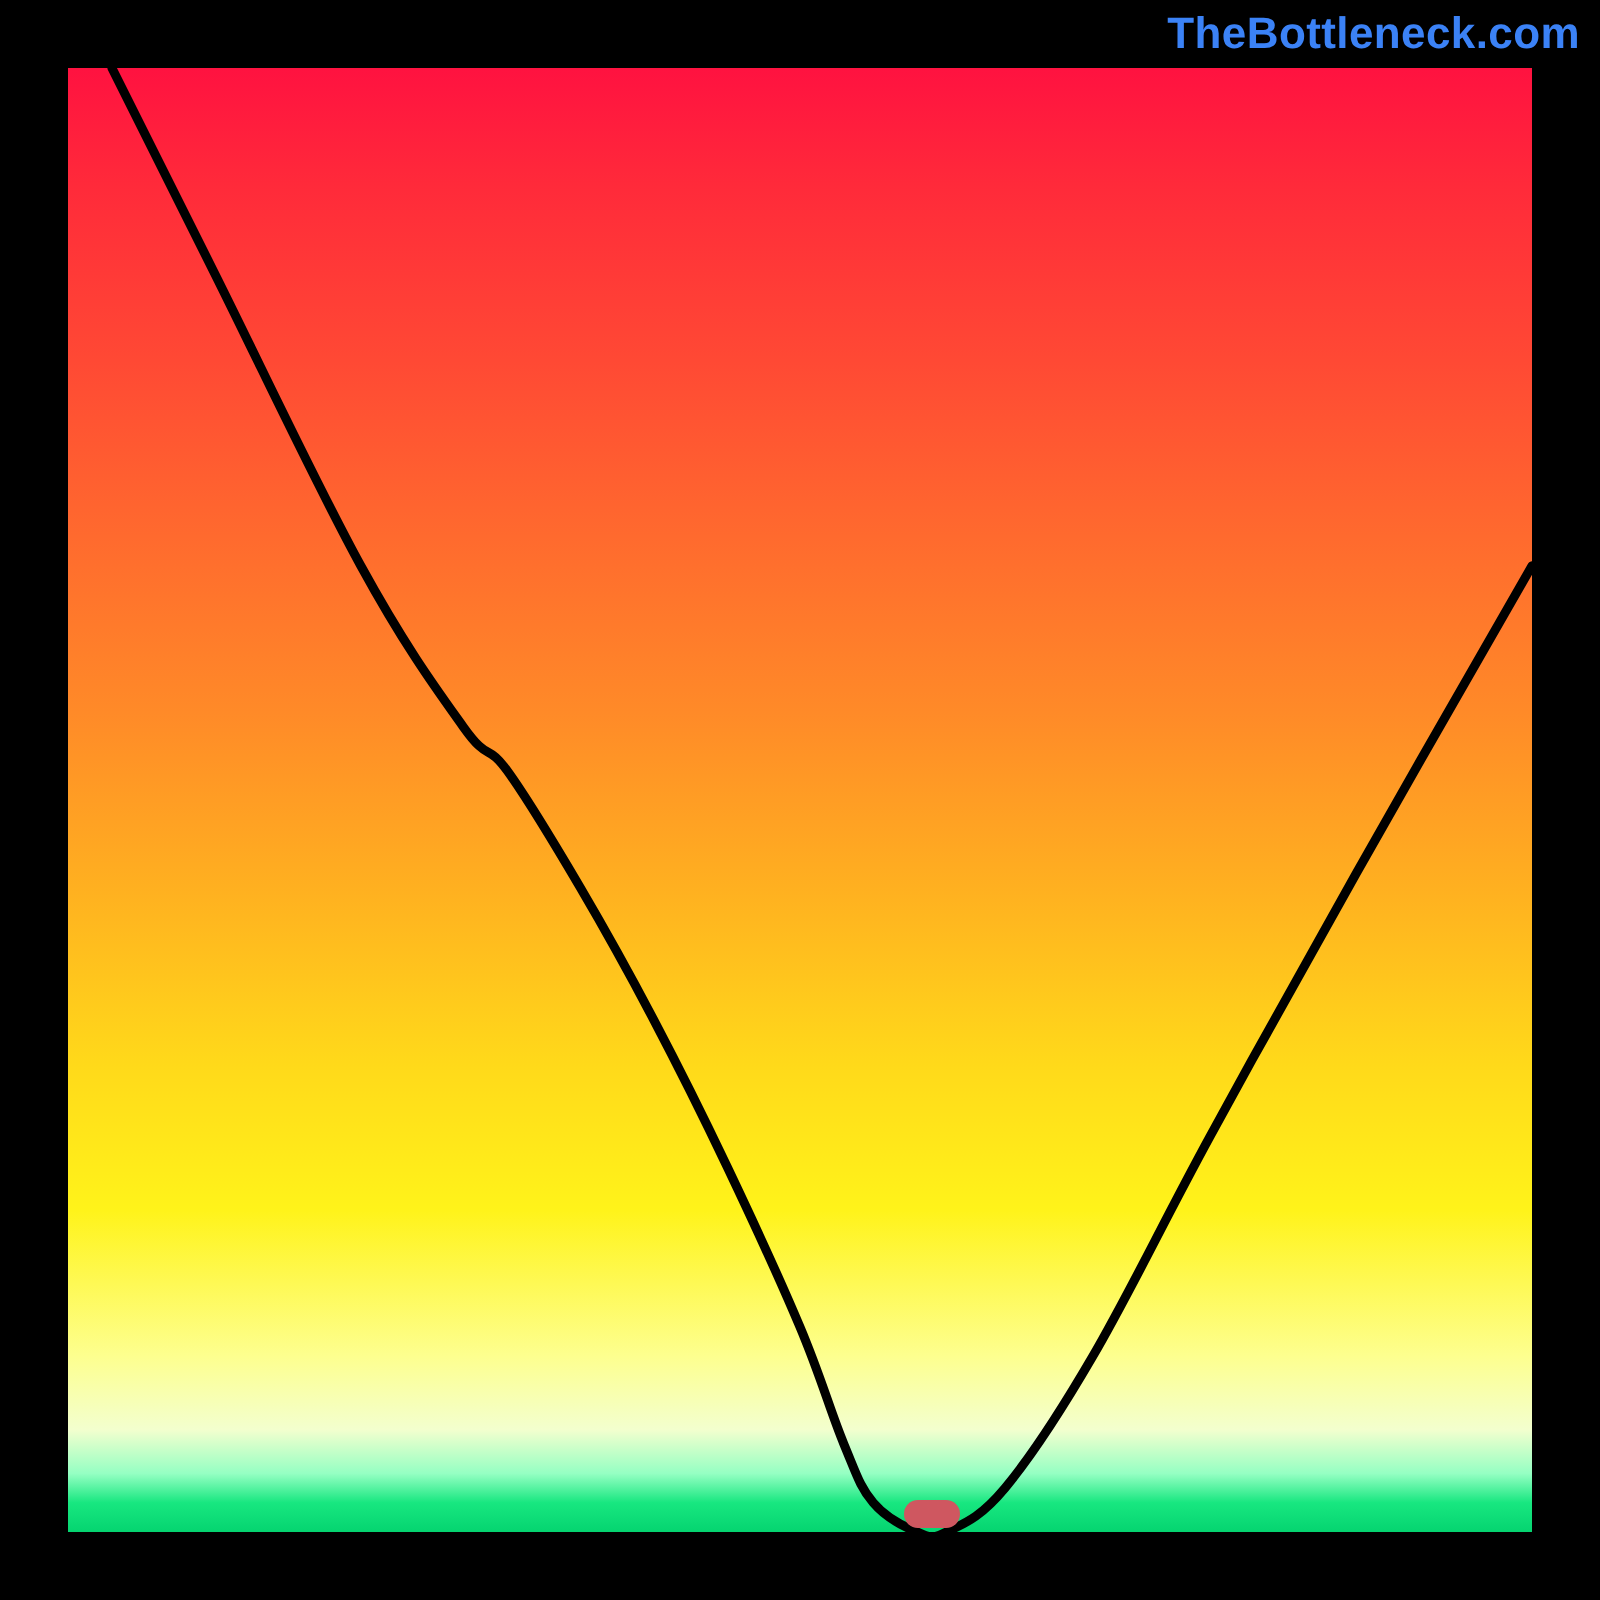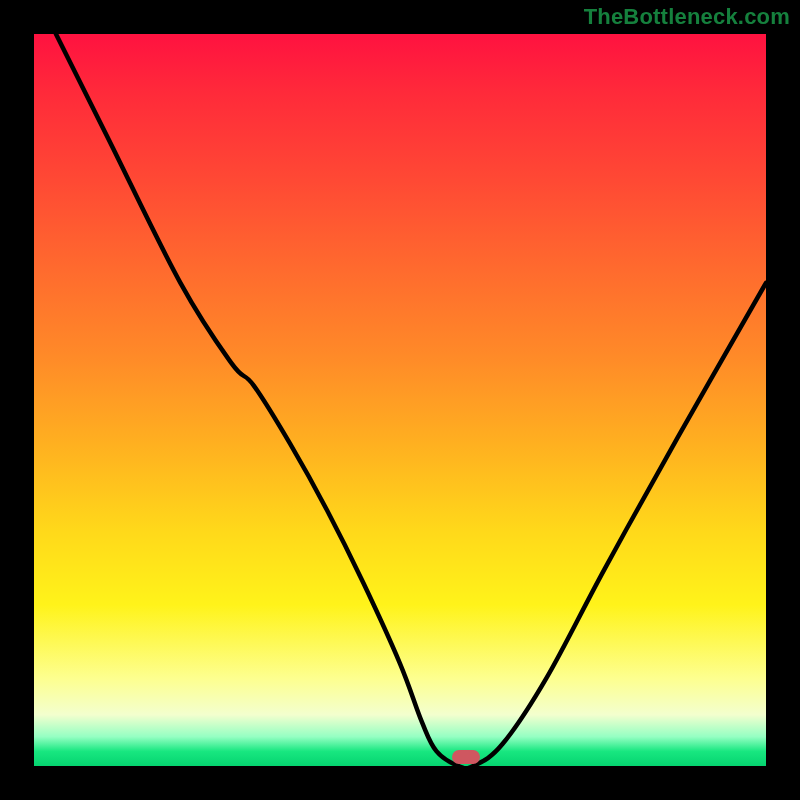--- a/index.html
+++ b/index.html
@@ -14,21 +14,21 @@
   .frame {
     position: relative;
     width: 800px;
     height: 800px;
     background: #000;
   }
   .watermark {
     position: absolute;
     top: 4px;
     right: 10px;
-    color: #15803d;
+    color: #3b82f6;
     font-size: 22px;
     font-weight: 600;
     letter-spacing: 0.2px;
     z-index: 10;
     user-select: none;
   }
   .plot-area {
     position: absolute;
     left: 34px;
     top: 34px;

